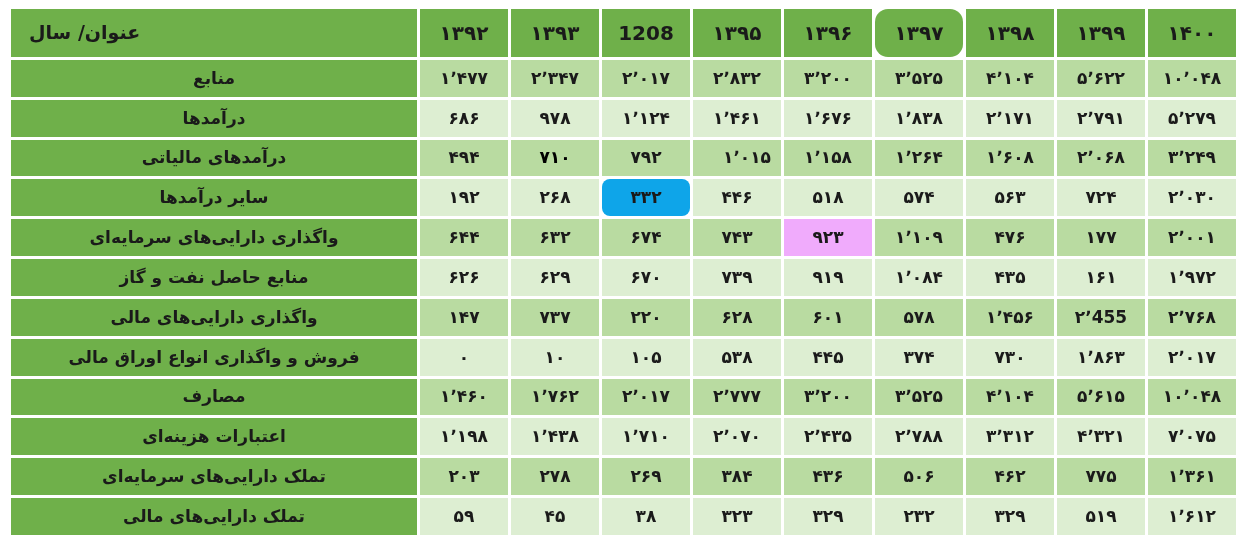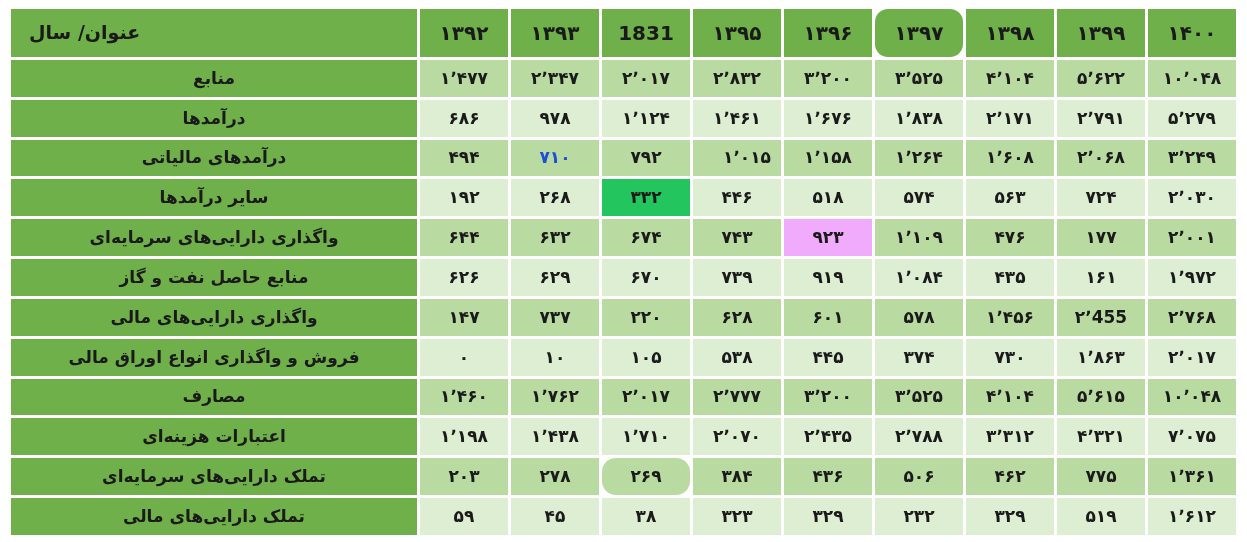--- a/index.html
+++ b/index.html
@@ -106,21 +106,21 @@
       <col class="label-col">
     </colgroup>
     <thead>
       <tr class="header-row">
           <th class="year-header" style="background: rgb(111, 176, 74); color: rgb(26, 26, 26);"><span class="num">۱۴۰۰</span></th>
           <th class="year-header" style="background: rgb(111, 176, 74); color: rgb(26, 26, 26);"><span class="num">۱۳۹۹</span></th>
           <th class="year-header" style="background: rgb(111, 176, 74); color: rgb(26, 26, 26);"><span class="num">۱۳۹۸</span></th>
           <th class="year-header" style="background: rgb(111, 176, 74); color: rgb(26, 26, 26); border-radius: 13px;"><span class="num">۱۳۹۷</span></th>
           <th class="year-header" style="background: rgb(111, 176, 74); color: rgb(26, 26, 26);"><span class="num">۱۳۹۶</span></th>
           <th class="year-header" style="background: rgb(111, 176, 74); color: rgb(26, 26, 26);"><span class="num">۱۳۹۵</span></th>
-          <th class="year-header" style="background: rgb(111, 176, 74); color: rgb(26, 26, 26);"><span class="num">1831</span></th>
+          <th class="year-header" style="background: rgb(111, 176, 74); color: rgb(26, 26, 26);"><span class="num">1208</span></th>
           <th class="year-header" style="background: rgb(111, 176, 74); color: rgb(26, 26, 26);"><span class="num">۱۳۹۳</span></th>
           <th class="year-header" style="background: rgb(111, 176, 74); color: rgb(26, 26, 26);"><span class="num">۱۳۹۲</span></th>
           <th class="label-header" style="background: rgb(111, 176, 74); color: rgb(26, 26, 26);">عنوان/ سال</th>
         </tr>
     </thead>
     <tbody>
         <tr class="table-row band-dark">
           <td class="value-cell" style="background: rgb(185, 219, 161); color: rgb(26, 26, 26);">۱۰٬۰۴۸</td>
           <td class="value-cell" style="background: rgb(185, 219, 161); color: rgb(26, 26, 26);">۵٬۶۲۲</td>
           <td class="value-cell" style="background: rgb(185, 219, 161); color: rgb(26, 26, 26);">۴٬۱۰۴</td>
@@ -145,32 +145,32 @@
           <td class="row-label" style="background: rgb(111, 176, 74); color: rgb(26, 26, 26);">درآمدها</td>
         </tr>
         <tr class="table-row band-dark">
           <td class="value-cell" style="background: rgb(185, 219, 161); color: rgb(26, 26, 26);">۳٬۲۴۹</td>
           <td class="value-cell" style="background: rgb(185, 219, 161); color: rgb(26, 26, 26);">۲٬۰۶۸</td>
           <td class="value-cell" style="background: rgb(185, 219, 161); color: rgb(26, 26, 26);">۱٬۶۰۸</td>
           <td class="value-cell" style="background: rgb(185, 219, 161); color: rgb(26, 26, 26);">۱٬۲۶۴</td>
           <td class="value-cell" style="background: rgb(185, 219, 161); color: rgb(26, 26, 26);">۱٬۱۵۸</td>
           <td class="value-cell" style="background: rgb(185, 219, 161); color: rgb(26, 26, 26); padding-left: 48px;">۱٬۰۱۵</td>
           <td class="value-cell" style="background: rgb(185, 219, 161); color: rgb(26, 26, 26);">۷۹۲</td>
-          <td class="value-cell" style="background: rgb(185, 219, 161); color: #1d4ed8;">۷۱۰</td>
+          <td class="value-cell" style="background: rgb(185, 219, 161); color: #000000;">۷۱۰</td>
           <td class="value-cell" style="background: rgb(185, 219, 161); color: rgb(26, 26, 26);">۴۹۴</td>
           <td class="row-label" style="background: rgb(111, 176, 74); color: rgb(26, 26, 26);">درآمدهای مالیاتی</td>
         </tr>
         <tr class="table-row band-light">
           <td class="value-cell" style="background: rgb(221, 238, 210); color: rgb(26, 26, 26);">۲٬۰۳۰</td>
           <td class="value-cell" style="background: rgb(221, 238, 210); color: rgb(26, 26, 26);">۷۲۴</td>
           <td class="value-cell" style="background: rgb(221, 238, 210); color: rgb(26, 26, 26);">۵۶۳</td>
           <td class="value-cell" style="background: rgb(221, 238, 210); color: rgb(26, 26, 26);">۵۷۴</td>
           <td class="value-cell" style="background: rgb(221, 238, 210); color: rgb(26, 26, 26);">۵۱۸</td>
           <td class="value-cell" style="background: rgb(221, 238, 210); color: rgb(26, 26, 26);">۴۴۶</td>
-          <td class="value-cell" style="background: #22c55e; color: rgb(26, 26, 26);">۳۳۲</td>
+          <td class="value-cell" style="background: #0ea5e9; color: rgb(26, 26, 26); border-radius: 8px;">۳۳۲</td>
           <td class="value-cell" style="background: rgb(221, 238, 210); color: rgb(26, 26, 26);">۲۶۸</td>
           <td class="value-cell" style="background: rgb(221, 238, 210); color: rgb(26, 26, 26);">۱۹۲</td>
           <td class="row-label" style="background: rgb(111, 176, 74); color: rgb(26, 26, 26);">سایر درآمدها</td>
         </tr>
         <tr class="table-row band-dark">
           <td class="value-cell" style="background: rgb(185, 219, 161); color: rgb(26, 26, 26);">۲٬۰۰۱</td>
           <td class="value-cell" style="background: rgb(185, 219, 161); color: rgb(26, 26, 26);">۱۷۷</td>
           <td class="value-cell" style="background: rgb(185, 219, 161); color: rgb(26, 26, 26);">۴۷۶</td>
           <td class="value-cell" style="background: rgb(185, 219, 161); color: rgb(26, 26, 26);">۱٬۱۰۹</td>
           <td class="value-cell" style="background: #f0abfc; color: rgb(26, 26, 26);">۹۲۳</td>
@@ -240,21 +240,21 @@
           <td class="value-cell" style="background: rgb(221, 238, 210); color: rgb(26, 26, 26);">۱٬۱۹۸</td>
           <td class="row-label" style="background: rgb(111, 176, 74); color: rgb(26, 26, 26);">اعتبارات هزینه‌ای</td>
         </tr>
         <tr class="table-row band-dark">
           <td class="value-cell" style="background: rgb(185, 219, 161); color: rgb(26, 26, 26);">۱٬۳۶۱</td>
           <td class="value-cell" style="background: rgb(185, 219, 161); color: rgb(26, 26, 26);">۷۷۵</td>
           <td class="value-cell" style="background: rgb(185, 219, 161); color: rgb(26, 26, 26);">۴۶۲</td>
           <td class="value-cell" style="background: rgb(185, 219, 161); color: rgb(26, 26, 26);">۵۰۶</td>
           <td class="value-cell" style="background: rgb(185, 219, 161); color: rgb(26, 26, 26);">۴۳۶</td>
           <td class="value-cell" style="background: rgb(185, 219, 161); color: rgb(26, 26, 26);">۳۸۴</td>
-          <td class="value-cell" style="background: rgb(185, 219, 161); color: rgb(26, 26, 26); border-radius: 14px;">۲۶۹</td>
+          <td class="value-cell" style="background: rgb(185, 219, 161); color: rgb(26, 26, 26);">۲۶۹</td>
           <td class="value-cell" style="background: rgb(185, 219, 161); color: rgb(26, 26, 26);">۲۷۸</td>
           <td class="value-cell" style="background: rgb(185, 219, 161); color: rgb(26, 26, 26);">۲۰۳</td>
           <td class="row-label" style="background: rgb(111, 176, 74); color: rgb(26, 26, 26);">تملک دارایی‌های سرمایه‌ای</td>
         </tr>
         <tr class="table-row band-light">
           <td class="value-cell" style="background: rgb(221, 238, 210); color: rgb(26, 26, 26);">۱٬۶۱۲</td>
           <td class="value-cell" style="background: rgb(221, 238, 210); color: rgb(26, 26, 26);">۵۱۹</td>
           <td class="value-cell" style="background: rgb(221, 238, 210); color: rgb(26, 26, 26);">۳۲۹</td>
           <td class="value-cell" style="background: rgb(221, 238, 210); color: rgb(26, 26, 26);">۲۳۲</td>
           <td class="value-cell" style="background: rgb(221, 238, 210); color: rgb(26, 26, 26);">۳۲۹</td>

